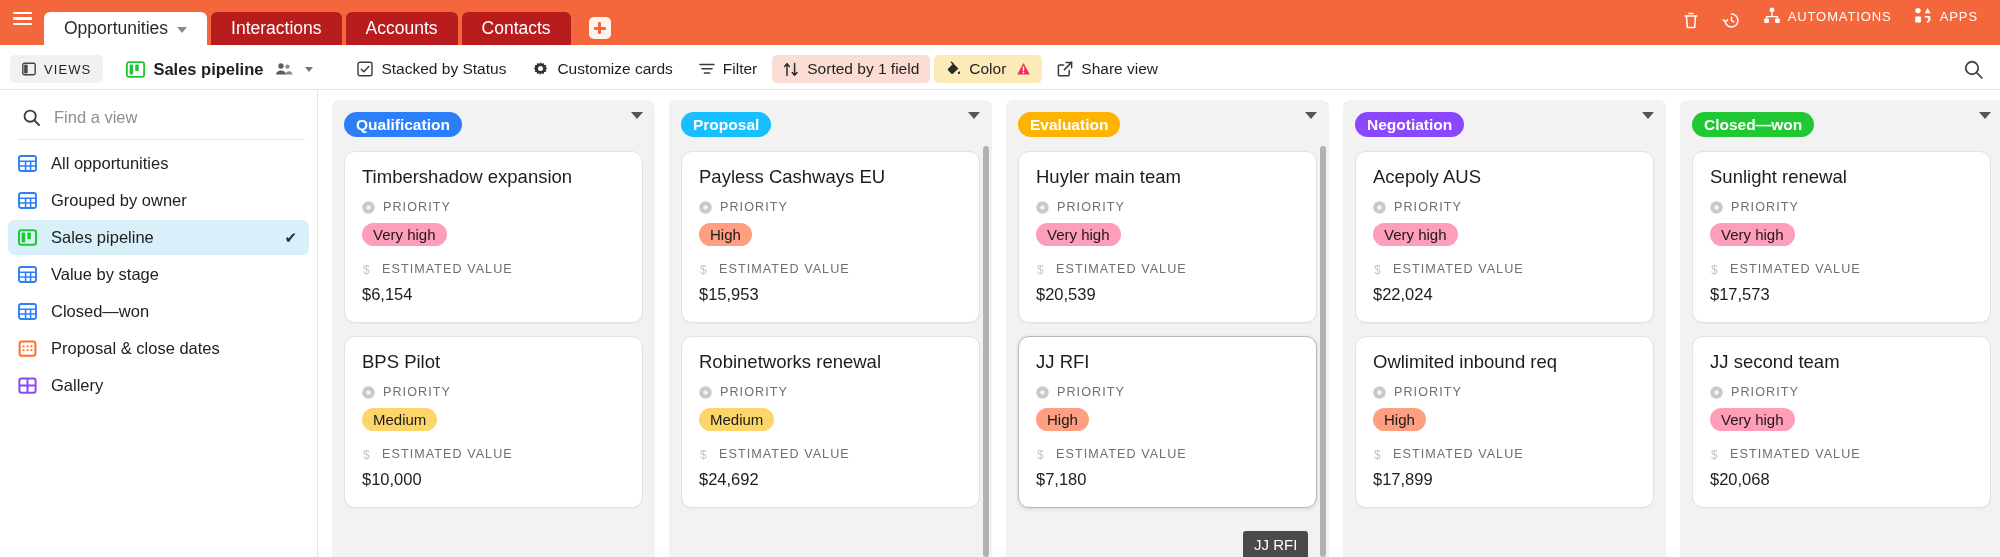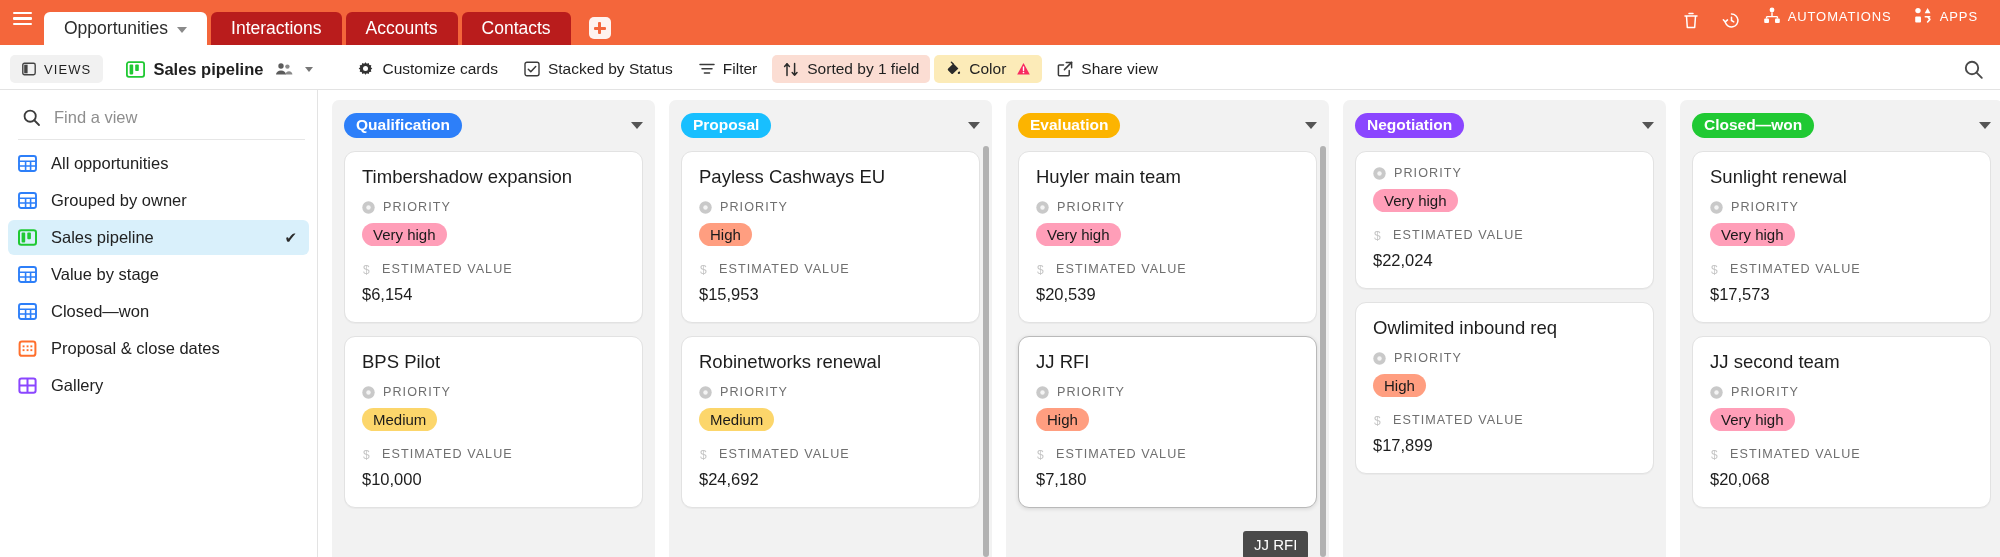--- a/index.html
+++ b/index.html
@@ -163,21 +163,21 @@
   .column {
     width: 323px;
     flex: 0 0 323px;
     background: #f2f2f2;
     border-radius: 7px 7px 0 0;
     padding: 12px 12px 0 12px;
     position: relative;
     overflow: hidden;
   }
   .col-head {
-    display: flex; align-items: center;
+    display: flex; align-items: flex-start;
     height: 26px; margin-bottom: 13px;
   }
   .pill {
     display: inline-flex; align-items: center;
     height: 25px; padding: 0 12px;
     border-radius: 13px;
     color: #ffffff; font-size: 15.5px; font-weight: 600;
     white-space: nowrap;
   }
   .col-caret {
@@ -321,33 +321,33 @@
       <circle cx="12.4" cy="4.6" r="2.2" fill="#8a8a8a"></circle>
       <path d="M1 12.6c0-2.6 2.2-4.2 5-4.2s5 1.6 5 4.2z" fill="#5b5b5b"></path>
       <path d="M10.4 12.6c0-2.1 1.6-3.4 3.6-3.4s3.4 1.3 3.4 3.4z" fill="#8a8a8a"></path>
     </svg>
     <span class="tb-caret"></span>
   </div>
 
   <div class="tb-sep"></div>
 
   <div class="tb-item">
+    <svg class="ic" width="16" height="16" viewBox="0 0 16 16">
+      <rect x="1" y="1.2" width="14" height="13.6" rx="2" fill="none" stroke="#3a3a3a" stroke-width="1.4"></rect>
+      <path d="M4.3 8.2l2.5 2.6 4.9-5.2" fill="none" stroke="#3a3a3a" stroke-width="1.5" stroke-linecap="round" stroke-linejoin="round"></path>
+    </svg>
+    <span>Stacked by Status</span>
+  </div>
+
+  <div class="tb-item">
     <svg class="ic" width="17" height="17" viewBox="0 0 17 17">
       <path d="M8.5 1.2l1.3 1.5 1.9-.6.6 1.9 2 .3-.5 1.9 1.5 1.3-1.5 1.3.5 1.9-2 .3-.6 1.9-1.9-.6-1.3 1.5-1.3-1.5-1.9.6-.6-1.9-2-.3.5-1.9L1.7 7.5 3.2 6.2l-.5-1.9 2-.3.6-1.9 1.9.6z" fill="#333"></path>
       <circle cx="8.5" cy="7.6" r="2.5" fill="#fff"></circle>
     </svg>
     <span>Customize cards</span>
-  </div>
-
-  <div class="tb-item">
-    <svg class="ic" width="16" height="16" viewBox="0 0 16 16">
-      <rect x="1" y="1.2" width="14" height="13.6" rx="2" fill="none" stroke="#3a3a3a" stroke-width="1.4"></rect>
-      <path d="M4.3 8.2l2.5 2.6 4.9-5.2" fill="none" stroke="#3a3a3a" stroke-width="1.5" stroke-linecap="round" stroke-linejoin="round"></path>
-    </svg>
-    <span>Stacked by Status</span>
   </div>
 
   <div class="tb-item">
     <svg class="ic" width="16" height="14" viewBox="0 0 16 14">
       <path d="M1 2.6h14M3 6.8h10M5.4 11h5.2" stroke="#3a3a3a" stroke-width="1.5" stroke-linecap="round"></path>
     </svg>
     <span>Filter</span>
   </div>
 
   <div class="tb-item sorted">
@@ -630,20 +630,21 @@
       </div>
     </div>
 
     <div class="column">
       <div class="col-head">
         <span class="pill" style="background:#8b46ff">Negotiation</span>
         <span class="col-caret"></span>
       </div>
 
       <div class="card">
+        <div class="card-title">Acepoly AUS</div>
         <div class="field-block">
           <div class="field-label">
             <svg class="ic" width="13" height="13" viewBox="0 0 13 13">
                 <circle cx="6.5" cy="6.5" r="6.2" fill="#c9c9c9"></circle>
                 <circle cx="6.5" cy="6.5" r="2.2" fill="#f4f4f4"></circle>
               </svg>
             <span>PRIORITY</span>
           </div>
           <span class="tag" style="background:#ff9eb8">Very high</span>
         </div>

